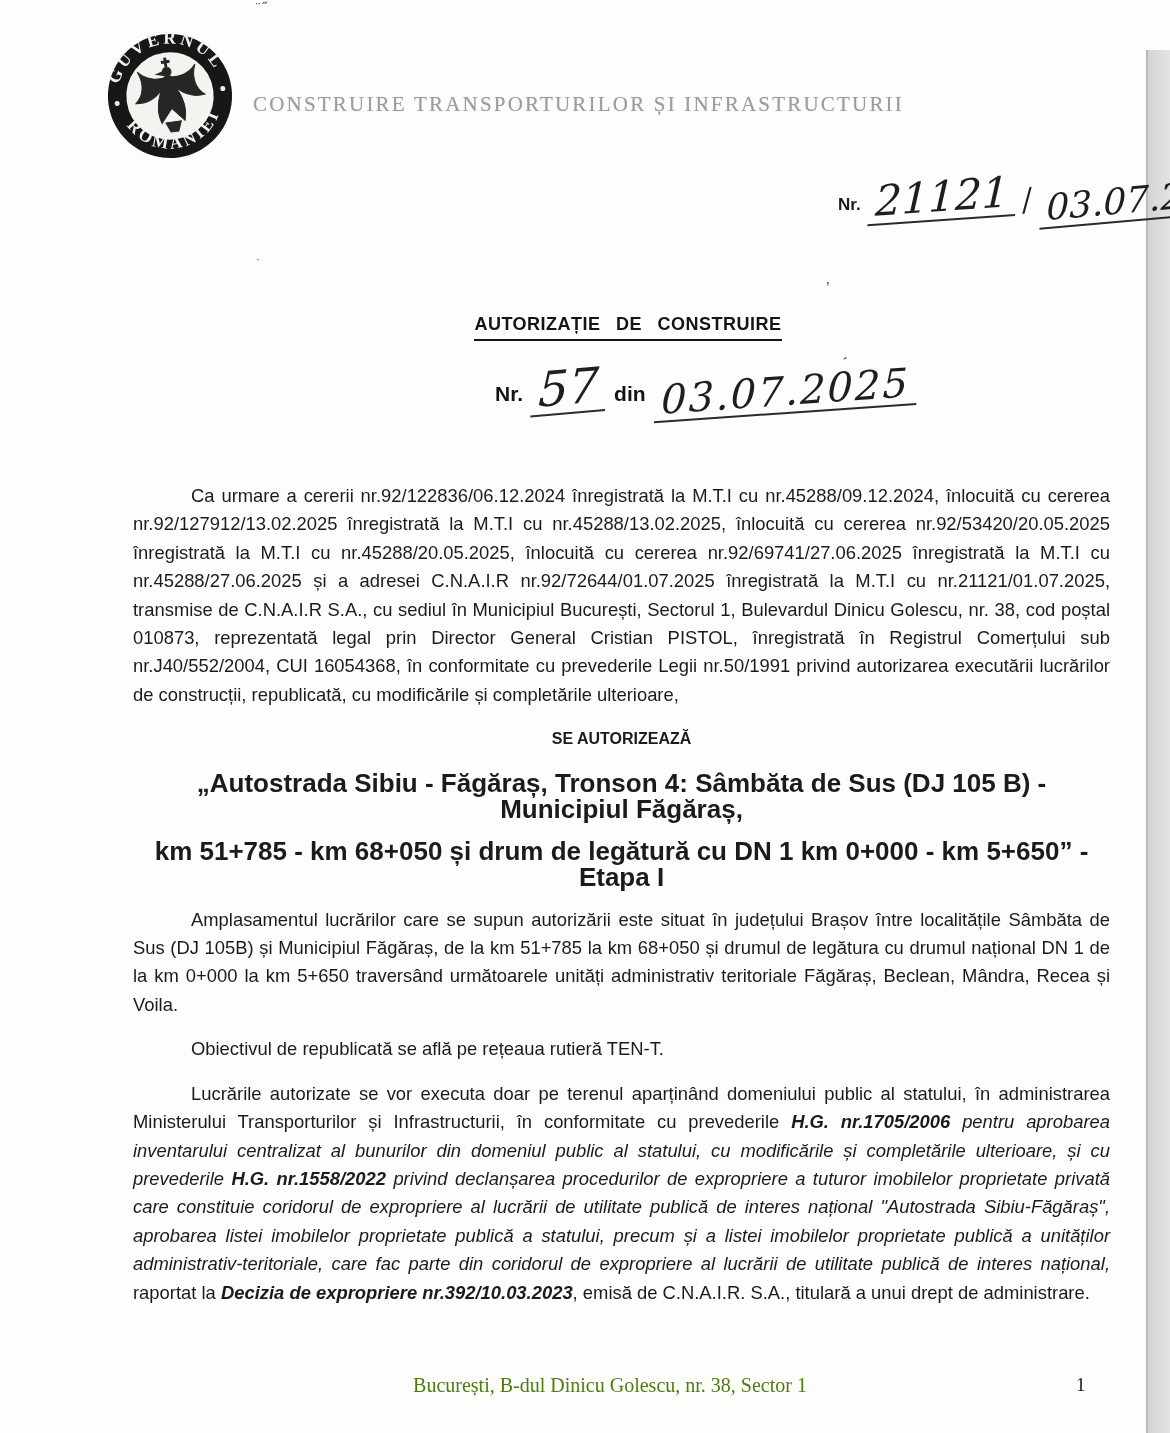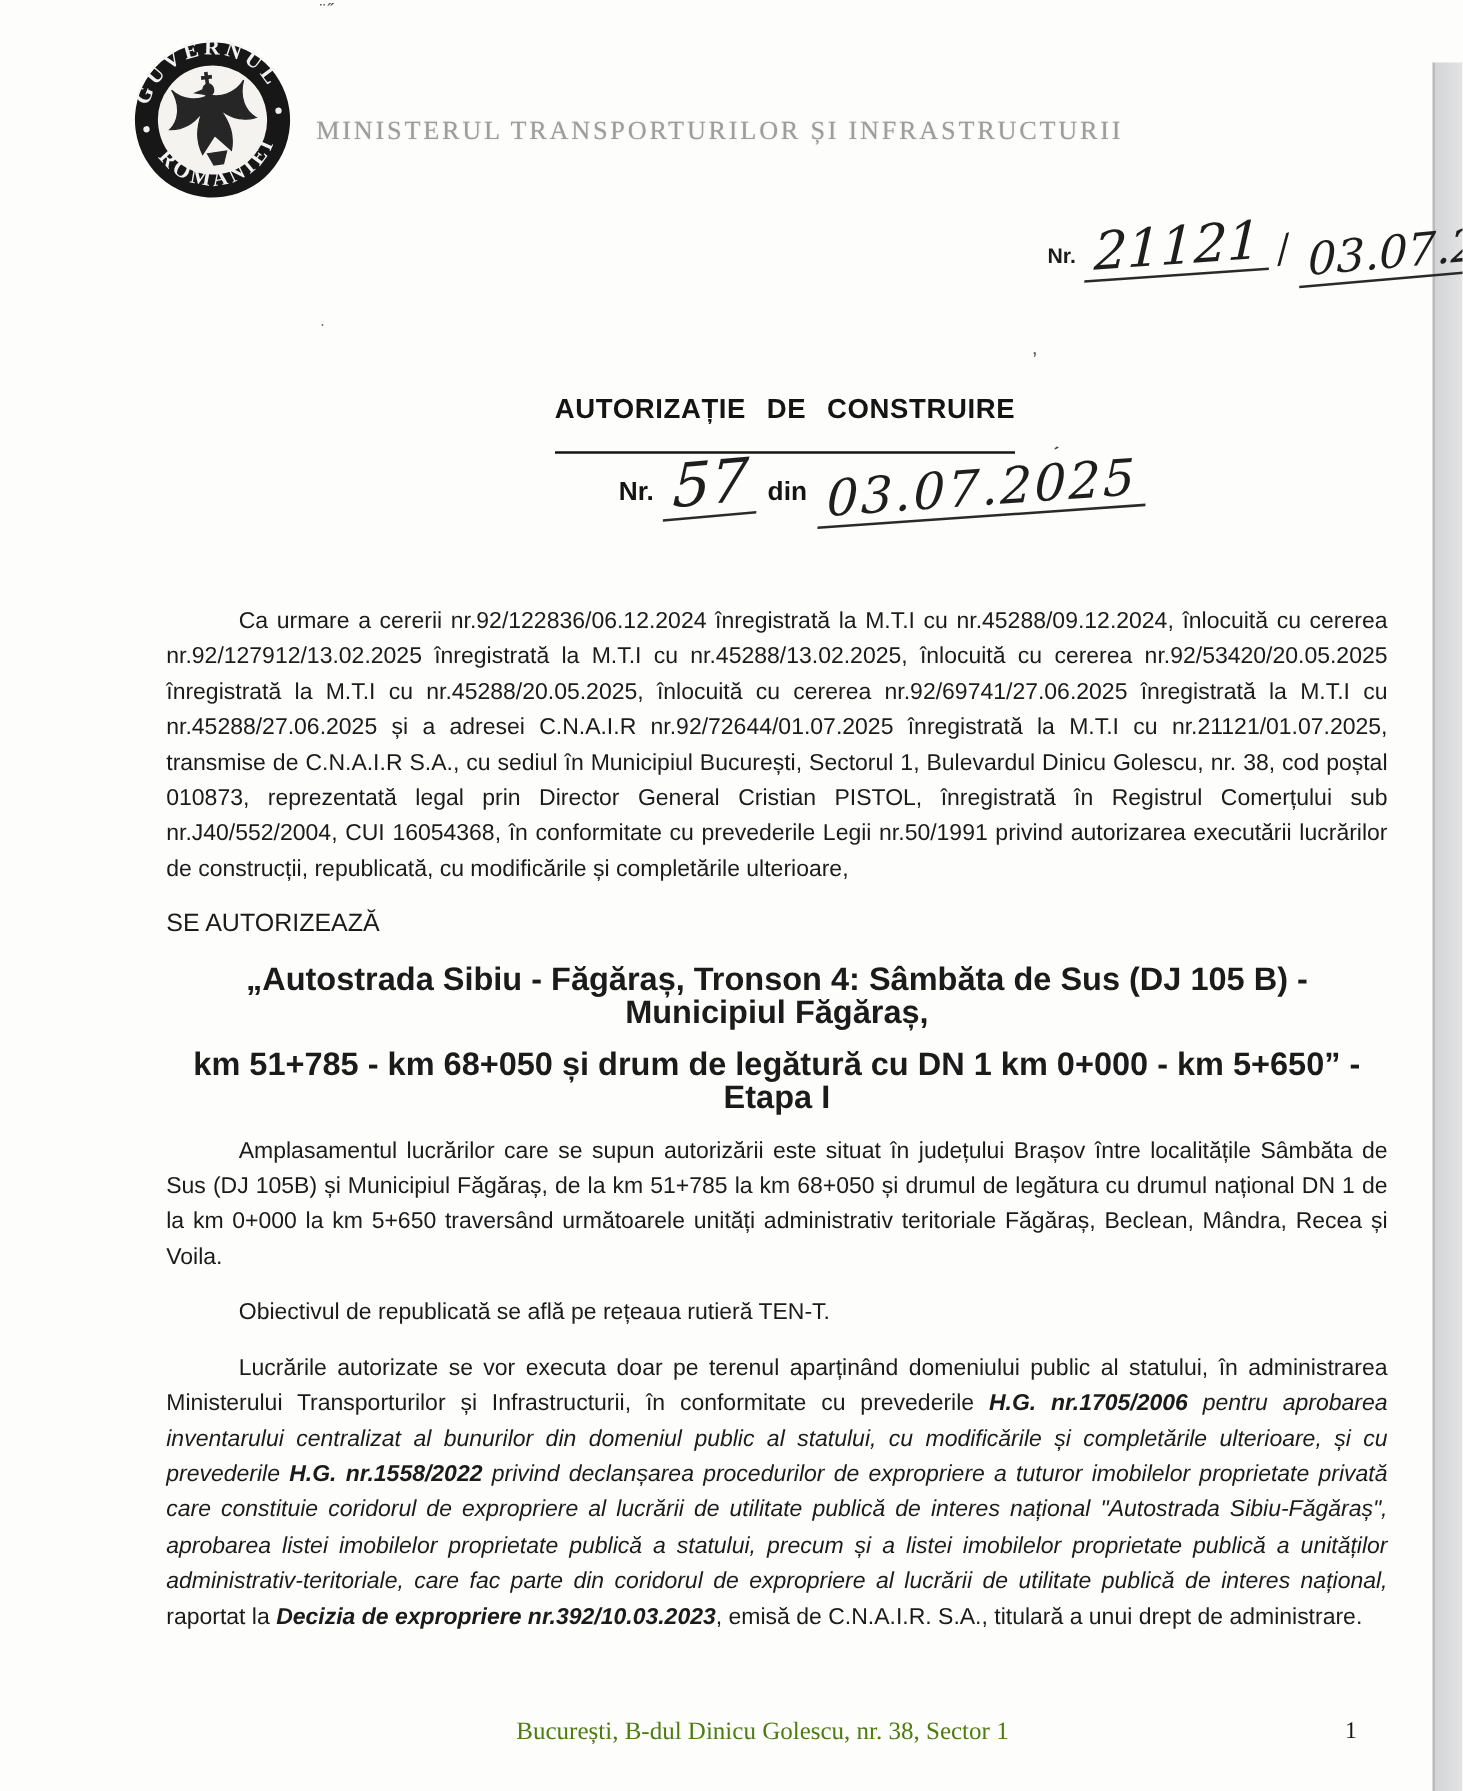--- a/index.html
+++ b/index.html
@@ -33,38 +33,38 @@
   }
   .reg-label{font-weight:bold;font-size:17px;padding-bottom:6px;}
   .reg-num{transform:rotate(-4deg) skewX(-6deg);}
   .reg-num .hw{font-size:42px;}
   .reg-slash{font-size:30px;font-style:italic;transform:rotate(-12deg);padding-bottom:4px;font-family:"DejaVu Serif",serif;}
   .reg-date{transform:rotate(-5deg) skewX(-5deg);}
   .reg-date .hw{font-size:36px;}
   
   .title-wrap{position:absolute;left:85px;top:314px;width:1086px;text-align:center;}
   .title{
-    display:inline-block;font-weight:bold;font-size:22px;letter-spacing:.5px;word-spacing:10px;
-    border-bottom:2.5px solid #151515;padding-bottom:21px;color:#141414;
+    display:inline-block;font-weight:bold;font-size:18px;letter-spacing:.5px;word-spacing:10px;
+    border-bottom:2.5px solid #151515;padding-bottom:4px;color:#141414;
   }
   .nr-line{
     position:absolute;left:495px;top:366px;display:flex;align-items:flex-end;gap:8px;
   }
   .nr-label,.din-label{font-weight:bold;font-size:21px;padding-bottom:8px;color:#141414;}
   .nr57{transform:rotate(-5deg) skewX(-7deg);}
   .nr57 .hw{font-size:48px;}
   .nr-date{transform:rotate(-4deg) skewX(-5deg);}
   .nr-date .hw{font-size:40px;letter-spacing:2px;}
   
   .content{
     position:absolute;left:133px;top:466px;width:977px;
     font-size:18.4px;line-height:28.4px;text-align:justify;color:#1b1b1b;
   }
   .content p{margin:16px 0 8px;text-indent:58px;}
-  .auth-heading{font-weight:normal;font-size:20px;margin:14px 0 2px;text-indent:0 !important;}
+  .auth-heading{text-align:center;font-weight:bold;font-size:16px;margin:14px 0 2px;text-indent:0 !important;}
   .auth-sub{text-align:center;margin:0 0 8px;text-indent:0 !important;}
   .project{text-align:center;font-weight:bold;font-size:26px;margin:10px 0 0;text-indent:0 !important;line-height:26px;}
   .project2{margin-top:14px;}
   .p2{margin-top:18px;}
   .p3{margin-top:12px;}
   .p4{margin-top:10px;margin-bottom:0;}
   .seg-italic{font-style:italic;}
   .seg-bold-italic{font-style:italic;font-weight:bold;}
   
   .footer-address{
@@ -104,21 +104,21 @@
   <circle cx="121" cy="66" r="2.6" fill="#efefef"></circle>
   <g fill="#262626" stroke="#262626">
     <path d="M66 26 L66 36 M61.5 30.5 L70.5 30.5" stroke-width="3" fill="none"></path>
     <ellipse cx="66" cy="41" rx="4.5" ry="5"></ellipse>
     <path d="M62 40 L55 42 L62 44 Z"></path>
     <path d="M66 45 C58 49 44 47 36 37 C42 51 38 63 30 69 C42 71 52 65 58 59 C52 71 50 81 54 93 L66 79 L78 93 C82 81 80 71 74 59 C80 65 90 71 102 69 C94 63 90 51 96 37 C88 47 74 49 66 45 Z"></path>
     <path d="M58 93 L74 93 L70 103 L62 103 Z"></path>
   </g>
 </svg>
 
-<div class="ministry">MINISTERUL TRANSPORTURILOR ȘI INFRASTRUCTURII</div>
+<div class="ministry">CONSTRUIRE TRANSPORTURILOR ȘI INFRASTRUCTURII</div>
 
 <div class="reg-line">
   <span class="reg-label">Nr.</span>
   <span class="reg-num u"><span class="hw">21121</span></span>
   <span class="reg-slash">/</span>
   <span class="reg-date u"><span class="hw">03.07.2025</span></span>
 </div>
 
 <div class="title-wrap">
   <span class="title">AUTORIZAȚIE DE CONSTRUIRE</span>

